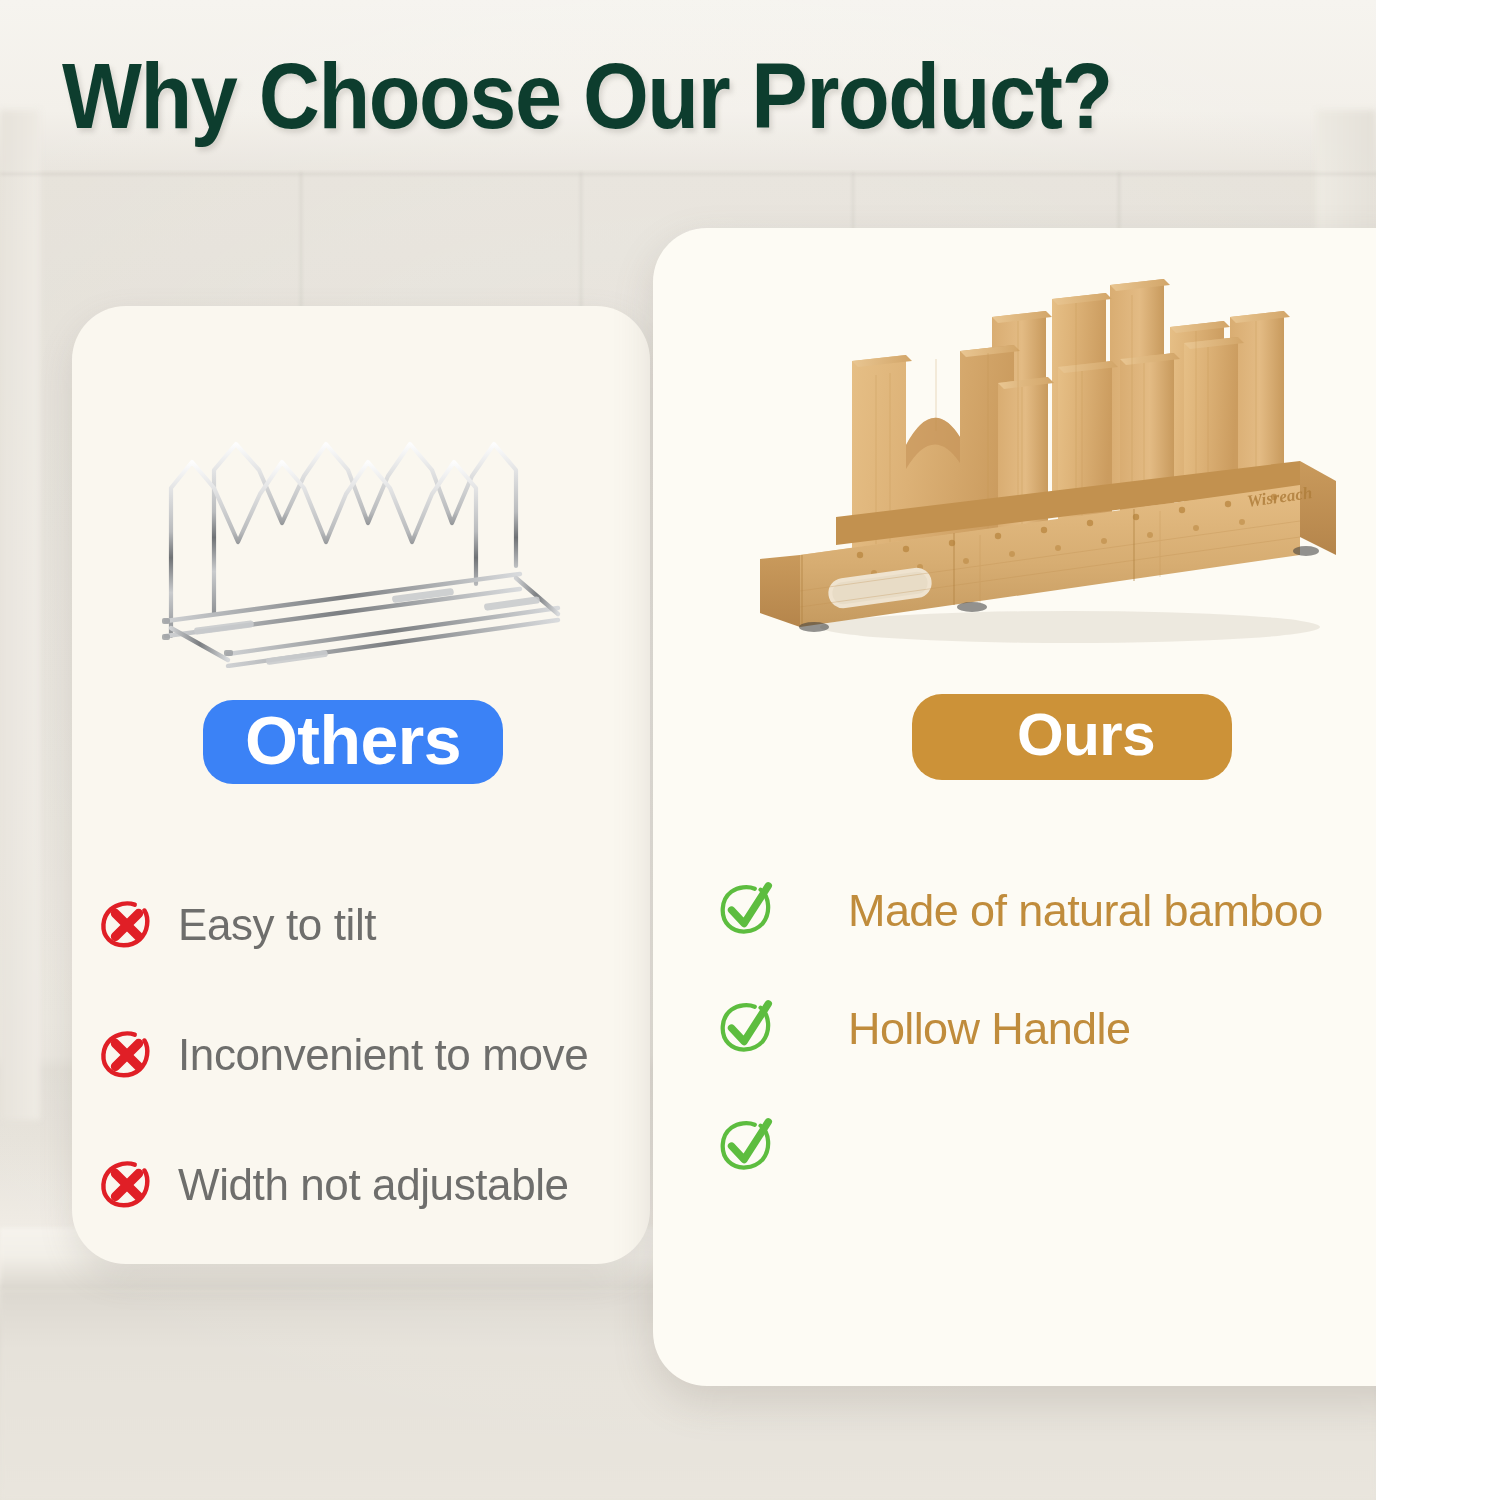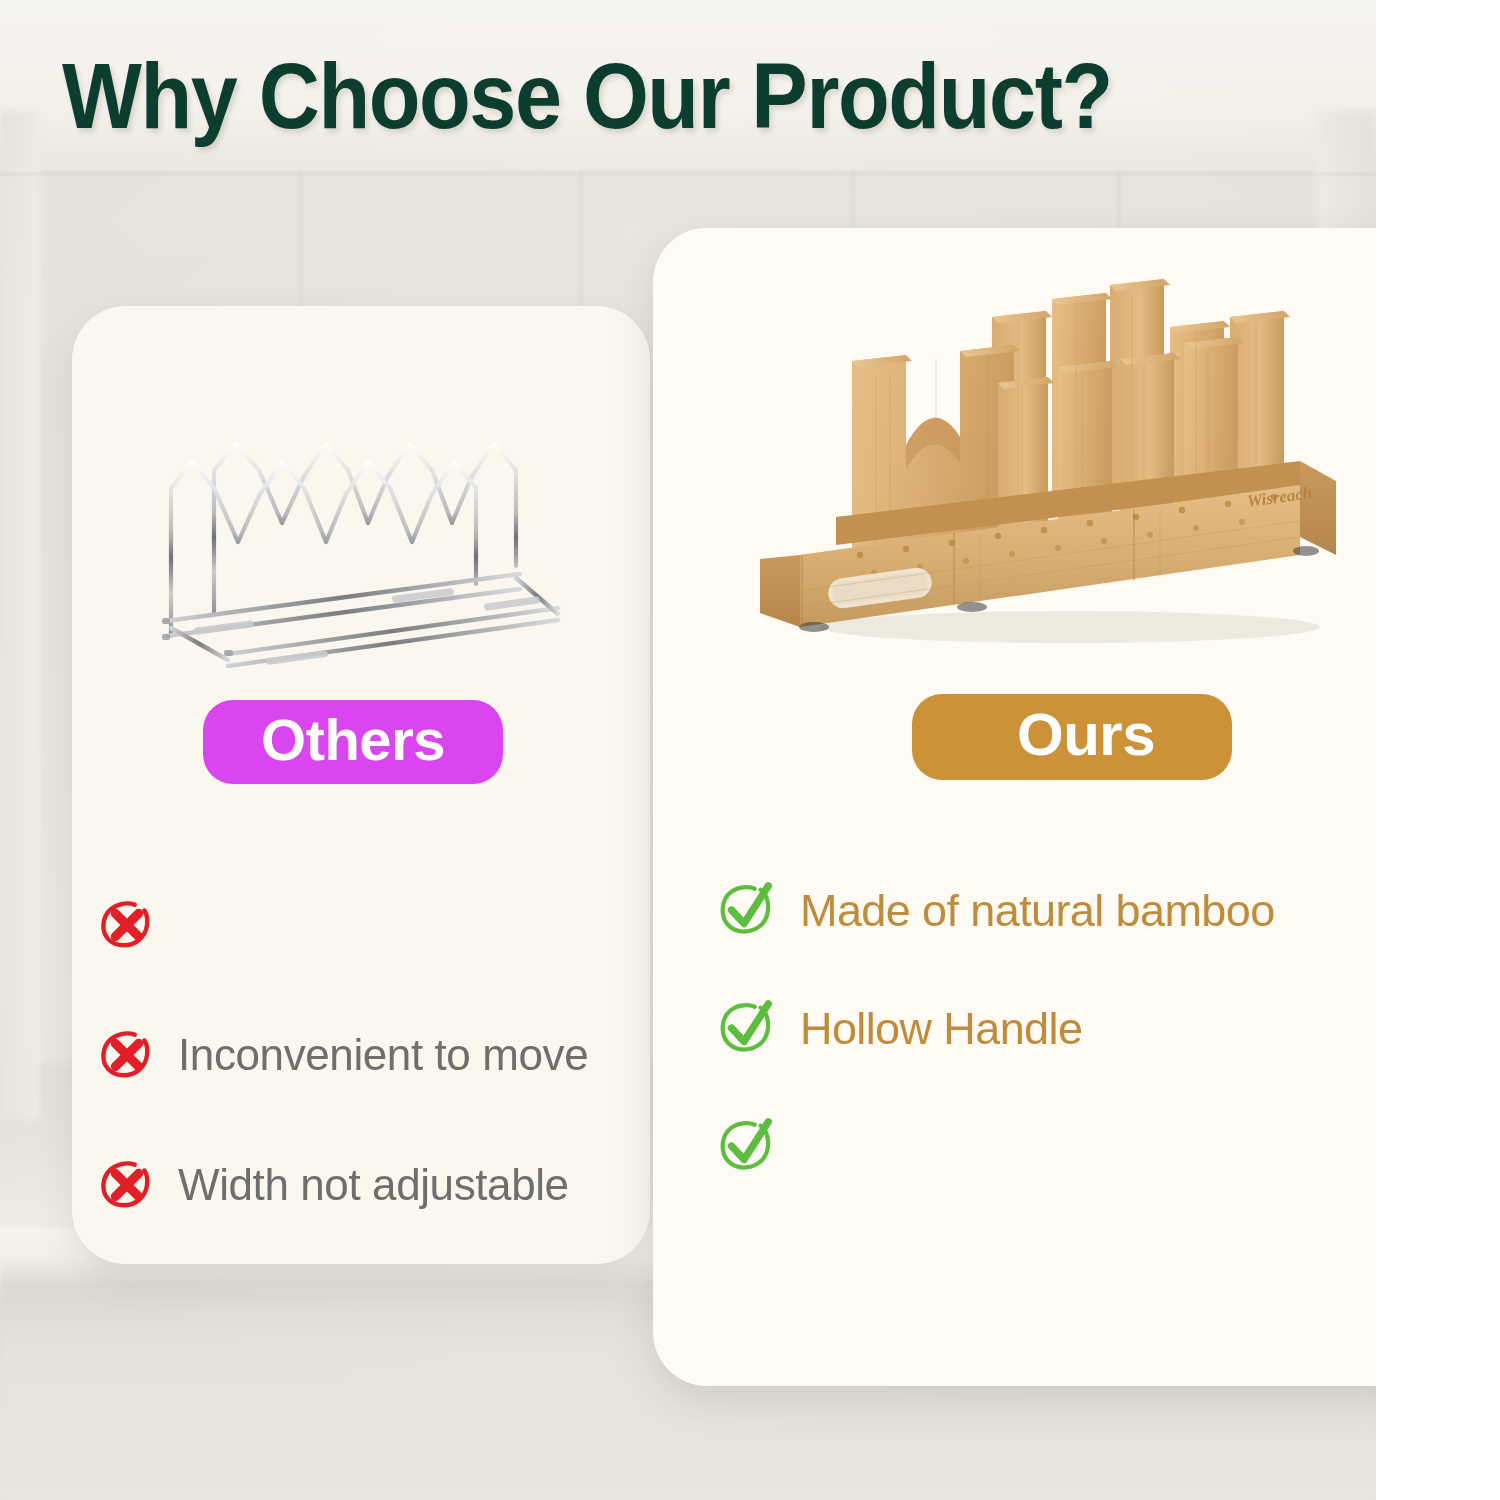--- a/index.html
+++ b/index.html
@@ -120,22 +120,22 @@
     align-items: center;
     justify-content: center;
     border-radius: 30px;
     color: #ffffff;
     font-weight: 700;
     letter-spacing: -0.5px;
   }
   .badge-others {
     left: 203px; top: 700px;
     width: 300px; height: 84px;
-    background: #d946ef;
-    font-size: 58px;
+    background: #3b82f6;
+    font-size: 68px;
   }
   .badge-ours {
     left: 912px; top: 694px;
     width: 292px; height: 86px;
     background: #cc9238;
     font-size: 60px;
     padding-left: 28px;
   }
   .badge span { display:block; line-height: 1; transform: translateY(-2px); }
 
@@ -154,21 +154,21 @@
 
   .ficon { flex: 0 0 auto; width: 58px; height: 58px; }
   .features-ours .ficon { width: 62px; height: 62px; }
 
   .ftext {
     font-size: 44px;
     line-height: 1.05;
     white-space: nowrap;
   }
   .features-others .ftext { color: #6e6e6c; letter-spacing: -0.4px; }
-  .features-ours .ftext { color: #c08c3c; letter-spacing: -0.6px; font-size: 45px; }
+  .features-ours .ftext { color: #c08c3c; letter-spacing: -0.6px; font-size: 45px; margin-left: 48px; }
 </style>
 </head>
 <body>
 
 <div id="stage">
 
   <div class="bg-base"></div>
   <div class="bg-ceiling"></div>
   <div class="bg-wall-left"></div>
   <div class="bg-wall-right"></div>
@@ -249,20 +249,21 @@
 
   <div class="features features-others">
     <div class="frow">
       <span class="ficon">
         <svg viewBox="0 0 60 60" width="100%" height="100%" aria-hidden="true">
           <path d="M48 15 C53 23 52 37 43 45 C34 53 19 53 11 45 C3 37 4 22 13 14 C20 8 30 6 38 9" fill="none" stroke="#e01f26" stroke-width="4.6" stroke-linecap="round"></path>
           <path d="M18 18 L42 42" stroke="#e01f26" stroke-width="9.5" stroke-linecap="round"></path>
           <path d="M42 18 L18 42" stroke="#e01f26" stroke-width="9.5" stroke-linecap="round"></path>
         </svg>
       </span>
+      <span class="ftext">Easy to tilt</span>
     </div>
     <div class="frow">
       <span class="ficon">
         <svg viewBox="0 0 60 60" width="100%" height="100%" aria-hidden="true">
           <path d="M48 15 C53 23 52 37 43 45 C34 53 19 53 11 45 C3 37 4 22 13 14 C20 8 30 6 38 9" fill="none" stroke="#e01f26" stroke-width="4.6" stroke-linecap="round"></path>
           <path d="M18 18 L42 42" stroke="#e01f26" stroke-width="9.5" stroke-linecap="round"></path>
           <path d="M42 18 L18 42" stroke="#e01f26" stroke-width="9.5" stroke-linecap="round"></path>
         </svg>
       </span>
       <span class="ftext">Inconvenient to move</span>

